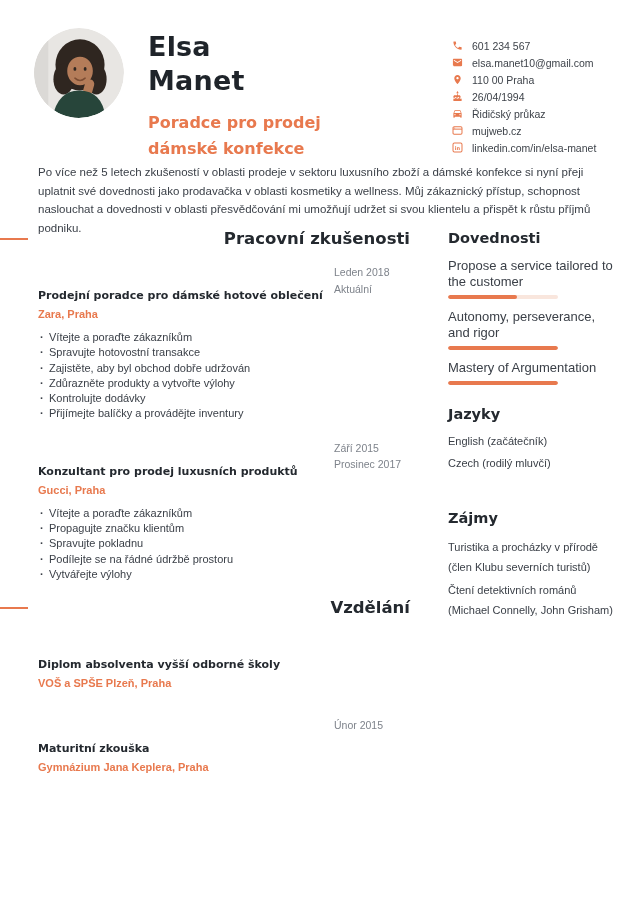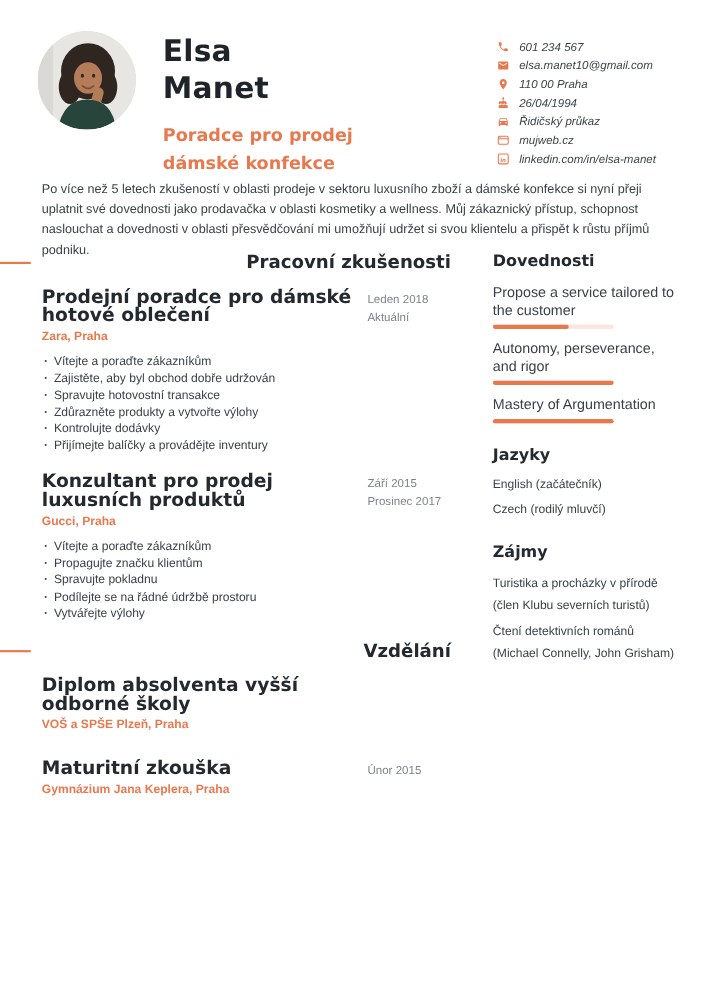--- a/index.html
+++ b/index.html
@@ -10,47 +10,47 @@
   body{
     background:#fff; position:relative; overflow:hidden;
     font-family:"Liberation Sans", sans-serif; color:var(--body);
     -webkit-font-smoothing:antialiased;
   }
   .avatar{position:absolute; left:34px; top:28px; width:90px; height:90px; border-radius:50%; overflow:hidden;}
   .name-block{position:absolute; left:148px; top:30px;}
   .name-line{font-family:"DejaVu Sans", sans-serif; font-weight:700; font-size:27px; line-height:34px; color:#1F242A; letter-spacing:.2px;}
   .job-title{margin-top:12px; width:240px; font-family:"DejaVu Sans", sans-serif; font-weight:700; font-size:16px; line-height:26px; color:var(--accent);}
   .contacts{position:absolute; left:452px; top:37px; width:180px;}
-  .c-row{display:flex; align-items:flex-start; height:17px;font-style:italic;}
+  .c-row{display:flex; align-items:center; height:17px;}
   .ci{width:11px; height:11px; color:var(--accent); flex:0 0 11px; display:flex; align-items:center; justify-content:center; margin-right:9px;}
   .ci svg{width:11px; height:11px; display:block;}
   .c-text{font-size:10.5px; color:#3E434A; white-space:nowrap;}
   .summary{position:absolute; left:38px; top:163px; width:574px; font-size:11.5px; line-height:18.5px; color:var(--body);}
   .col-left{position:absolute; left:38px; top:229px; width:372px;}
   .col-right{position:absolute; left:448px; top:229px; width:168px;}
   .sec-h{position:relative; font-family:"DejaVu Sans", sans-serif; font-weight:700; font-size:16.5px; line-height:20px; color:var(--heading); margin-bottom:13px;text-align:right;}
   .sec-h::before{content:""; position:absolute; left:-38px; top:9px; width:28px; height:2px; background:var(--accent);}
   .sec-edu{margin-top:10px;}
   .entry{margin-bottom:16px;}
   .entry-head{display:flex;}
   .e-left{width:296px; padding-right:8px;}
-  .e-title{font-family:"DejaVu Sans", sans-serif; font-weight:700; font-size:17px; line-height:17px; color:var(--heading);}
+  .e-title{font-family:"DejaVu Sans", sans-serif; font-weight:700; font-size:11px; line-height:17px; color:var(--heading);margin-top:25px;}
   .e-emp{margin-top:3px; font-weight:700; font-size:11px; line-height:15px; color:var(--accent);}
   .e-dates{flex:1; padding-top:2px; font-size:10.5px; line-height:16.5px; color:var(--muted);}
   ul.bullets{list-style:none; margin-top:8px;}
   ul.bullets li{position:relative; padding-left:11px; font-size:11px; line-height:15.3px; color:var(--body);}
   ul.bullets li::before{content:"·"; position:absolute; left:2px; top:0; font-weight:700; color:var(--body);}
   .edu-entry{margin-bottom:24px;}
   .side-h{font-family:"DejaVu Sans", sans-serif; font-weight:700; font-size:14.5px; line-height:19px; color:var(--heading); margin-bottom:10px;}
   .skill{margin-bottom:10px;}
   .skill-label{font-size:13px; line-height:16px; color:var(--body);}
   .bar{width:110px; height:4px; border-radius:2px; background:var(--bar-track); margin-top:5px; overflow:hidden;}
   .bar-fill{height:100%; border-radius:2px; background:var(--accent);}
   .side-gap{margin-top:20px;}
-  .side-gap2{margin-top:22px;}
+  .side-gap2{margin-top:38px;}
   .lang-item{font-size:11px; line-height:15px; margin-bottom:7px; color:var(--body);}
   .interest-item{font-size:11px; line-height:19.5px; margin-bottom:4px; color:var(--body);}
 </style>
 </head>
 <body>
 
 <div class="avatar">
   <svg viewBox="0 0 88 88" width="90" height="90">
     <defs>
         <clipPath id="av">
@@ -154,22 +154,22 @@
           <div class="e-title">Prodejní poradce pro dámské hotové oblečení</div>
           <div class="e-emp">Zara, Praha</div>
         </div>
         <div class="e-dates">
           <div>Leden 2018</div>
           <div>Aktuální</div>
         </div>
       </div>
       <ul class="bullets">
         <li>Vítejte a poraďte zákazníkům</li>
+        <li>Spravujte hotovostní transakce</li>
         <li>Zajistěte, aby byl obchod dobře udržován</li>
-        <li>Spravujte hotovostní transakce</li>
         <li>Zdůrazněte produkty a vytvořte výlohy</li>
         <li>Kontrolujte dodávky</li>
         <li>Přijímejte balíčky a provádějte inventury</li>
       </ul>
     </div>
 
     <div class="entry">
       <div class="entry-head">
         <div class="e-left">
           <div class="e-title">Konzultant pro prodej luxusních produktů</div>

